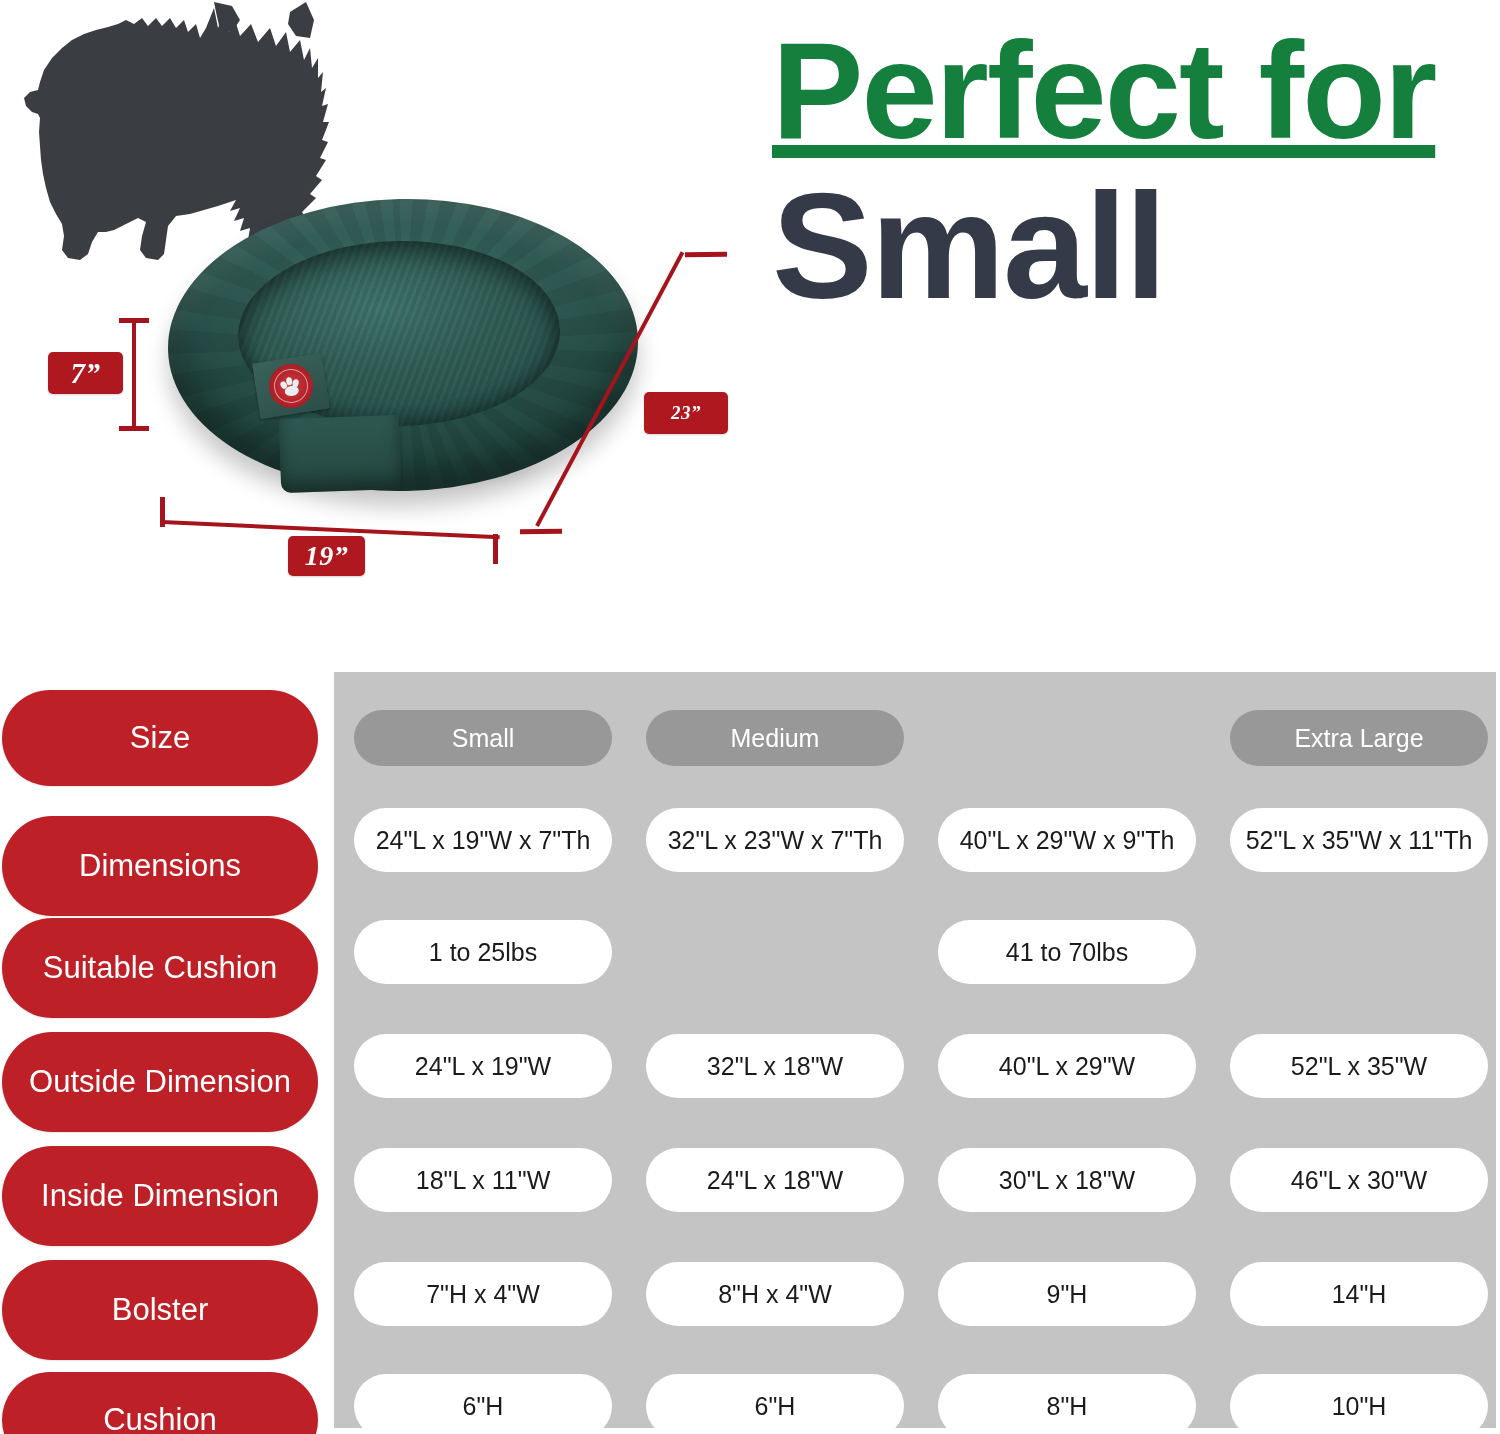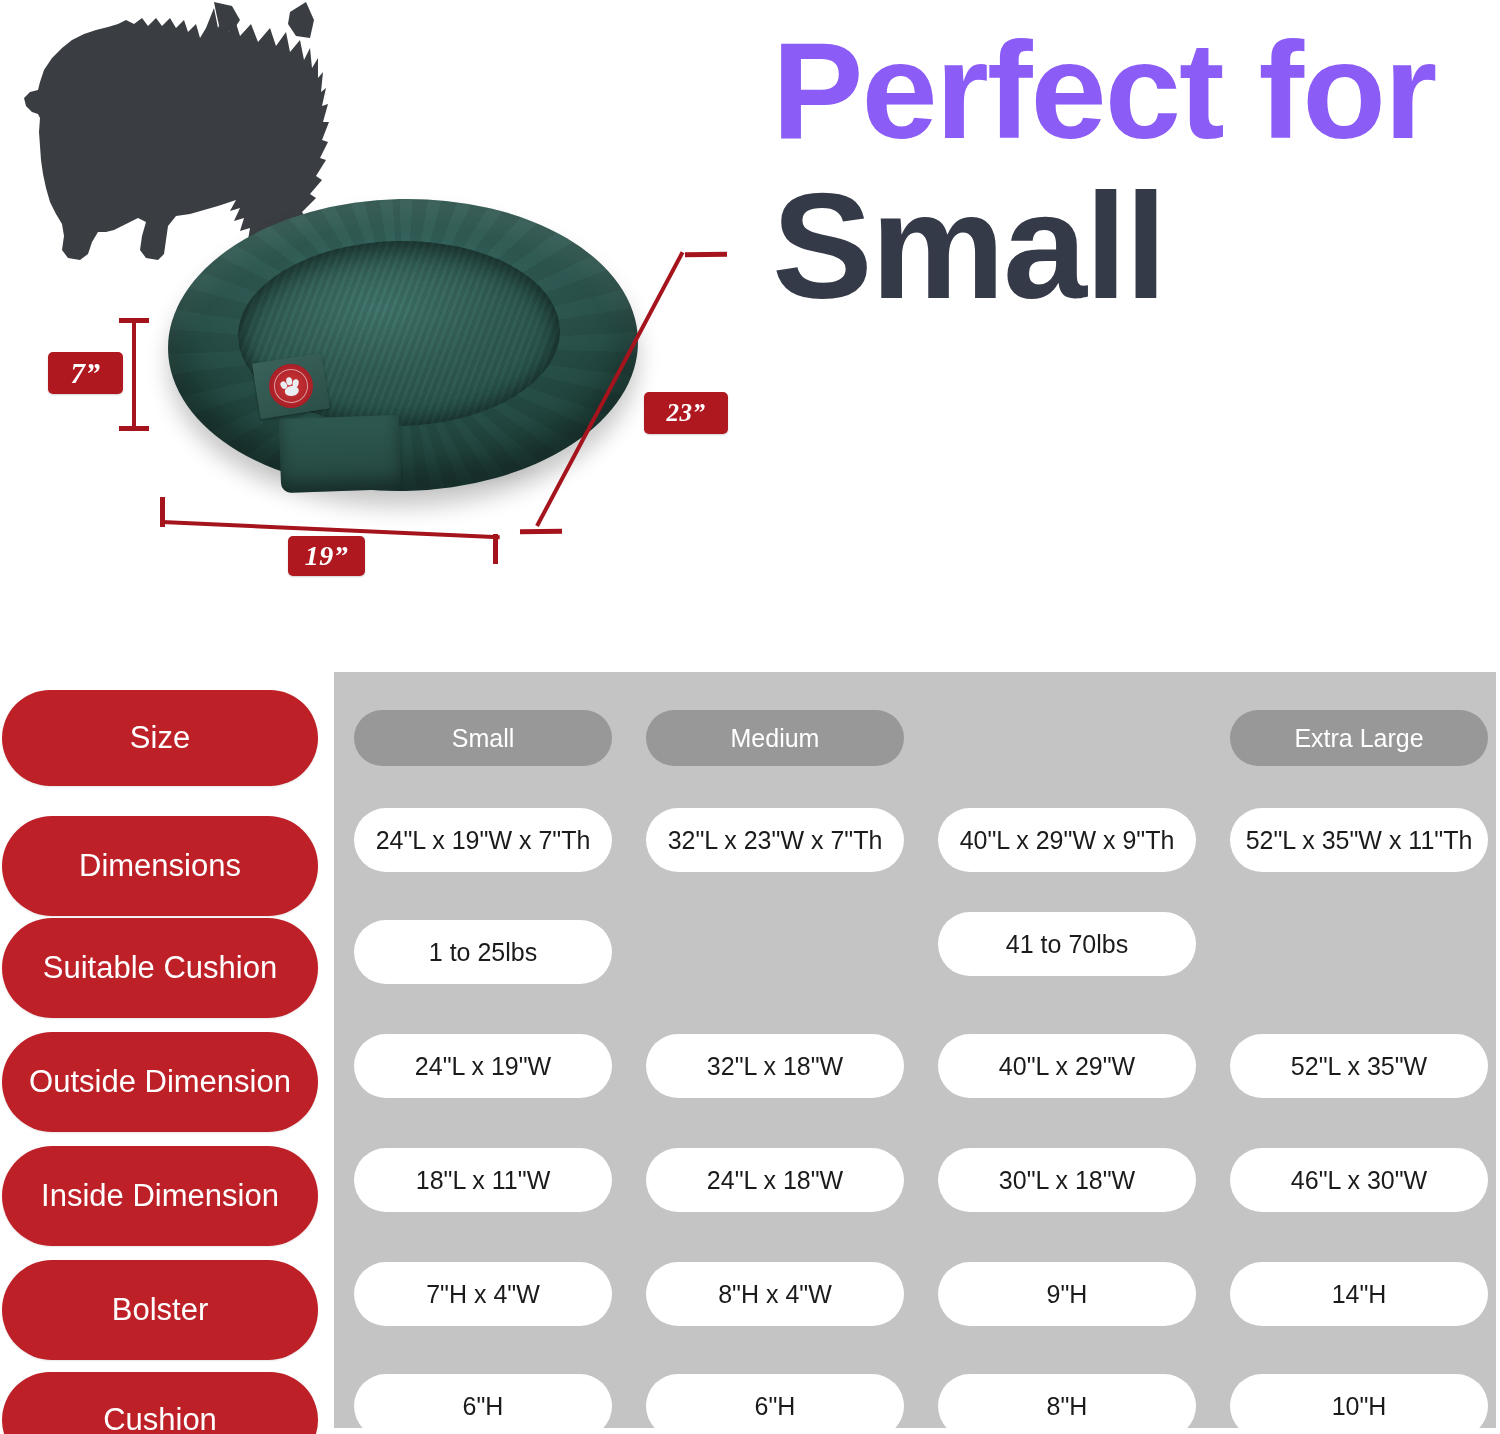--- a/index.html
+++ b/index.html
@@ -146,21 +146,21 @@
     font-weight: bold;
     font-style: italic;
     font-family: "Liberation Serif", serif;
     border-radius: 5px;
     display: flex; align-items: center; justify-content: center;
     letter-spacing: .5px;
     box-shadow: 0 1px 2px rgba(0,0,0,.18);
   }
   #dim-7 { left: 48px; top: 352px; width: 75px; height: 42px; font-size: 29px; }
   #dim-19 { left: 288px; top: 536px; width: 77px; height: 40px; font-size: 28px; }
-  #dim-23 { left: 644px; top: 392px; width: 84px; height: 42px; font-size: 25px; }
+  #dim-23 { left: 644px; top: 392px; width: 84px; height: 42px; font-size: 19px; }
 
   .dim-line { position: absolute; background: #a5141c; }
   
   #line-7-v  { left: 132px; top: 320px; width: 4px;  height: 110px; }
   #line-7-t  { left: 119px; top: 318px; width: 30px; height: 5px; }
   #line-7-b  { left: 119px; top: 426px; width: 30px; height: 5px; }
   
   #line-19-h {
     left: 162px; top: 520px; width: 338px; height: 4px;
     transform: rotate(2.6deg); transform-origin: left center;
@@ -181,22 +181,23 @@
     left: 772px; top: 24px;
     width: 720px;
   }
   .headline-line {
     font-family: "Liberation Sans", sans-serif;
     font-weight: bold;
     line-height: .98;
     letter-spacing: -2px;
   }
   #headline-perfect {
-    color: #8b5cf6;
+    color: #15803d;
     font-size: 137px;
+    text-decoration: underline;
   }
   #headline-small, #headline-dogs {
     color: #343a47;
     font-size: 151px;
   }
   #headline-small { margin-top: 14px; }
   #headline-dogs  { margin-top: 6px; }
 
   
   #spec-table {
@@ -341,21 +342,21 @@
       </div>
     <div id="cell-grid">
         <div class="cell header-cell" style="left: 20px; top: 38px; width: 258px; height: 56px;">Small</div>
         <div class="cell header-cell" style="left: 312px; top: 38px; width: 258px; height: 56px;">Medium</div>
         <div class="cell header-cell" style="left: 896px; top: 38px; width: 258px; height: 56px;">Extra Large</div>
         <div class="cell value-cell" style="left: 20px; top: 136px; width: 258px; height: 64px;">24"L x 19"W x 7"Th</div>
         <div class="cell value-cell" style="left: 312px; top: 136px; width: 258px; height: 64px;">32"L x 23"W x 7"Th</div>
         <div class="cell value-cell" style="left: 604px; top: 136px; width: 258px; height: 64px;">40"L x 29"W x 9"Th</div>
         <div class="cell value-cell" style="left: 896px; top: 136px; width: 258px; height: 64px;">52"L x 35"W x 11"Th</div>
         <div class="cell value-cell" style="left: 20px; top: 248px; width: 258px; height: 64px;">1 to 25lbs</div>
-        <div class="cell value-cell" style="left: 604px; top: 240px; width: 258px; height: 64px;">41 to 70lbs</div>
+        <div class="cell value-cell" style="left: 604px; top: 248px; width: 258px; height: 64px;">41 to 70lbs</div>
         <div class="cell value-cell" style="left: 20px; top: 362px; width: 258px; height: 64px;">24"L x 19"W</div>
         <div class="cell value-cell" style="left: 312px; top: 362px; width: 258px; height: 64px;">32"L x 18"W</div>
         <div class="cell value-cell" style="left: 604px; top: 362px; width: 258px; height: 64px;">40"L x 29"W</div>
         <div class="cell value-cell" style="left: 896px; top: 362px; width: 258px; height: 64px;">52"L x 35"W</div>
         <div class="cell value-cell" style="left: 20px; top: 476px; width: 258px; height: 64px;">18"L x 11"W</div>
         <div class="cell value-cell" style="left: 312px; top: 476px; width: 258px; height: 64px;">24"L x 18"W</div>
         <div class="cell value-cell" style="left: 604px; top: 476px; width: 258px; height: 64px;">30"L x 18"W</div>
         <div class="cell value-cell" style="left: 896px; top: 476px; width: 258px; height: 64px;">46"L x 30"W</div>
         <div class="cell value-cell" style="left: 20px; top: 590px; width: 258px; height: 64px;">7"H x 4"W</div>
         <div class="cell value-cell" style="left: 312px; top: 590px; width: 258px; height: 64px;">8"H x 4"W</div>

